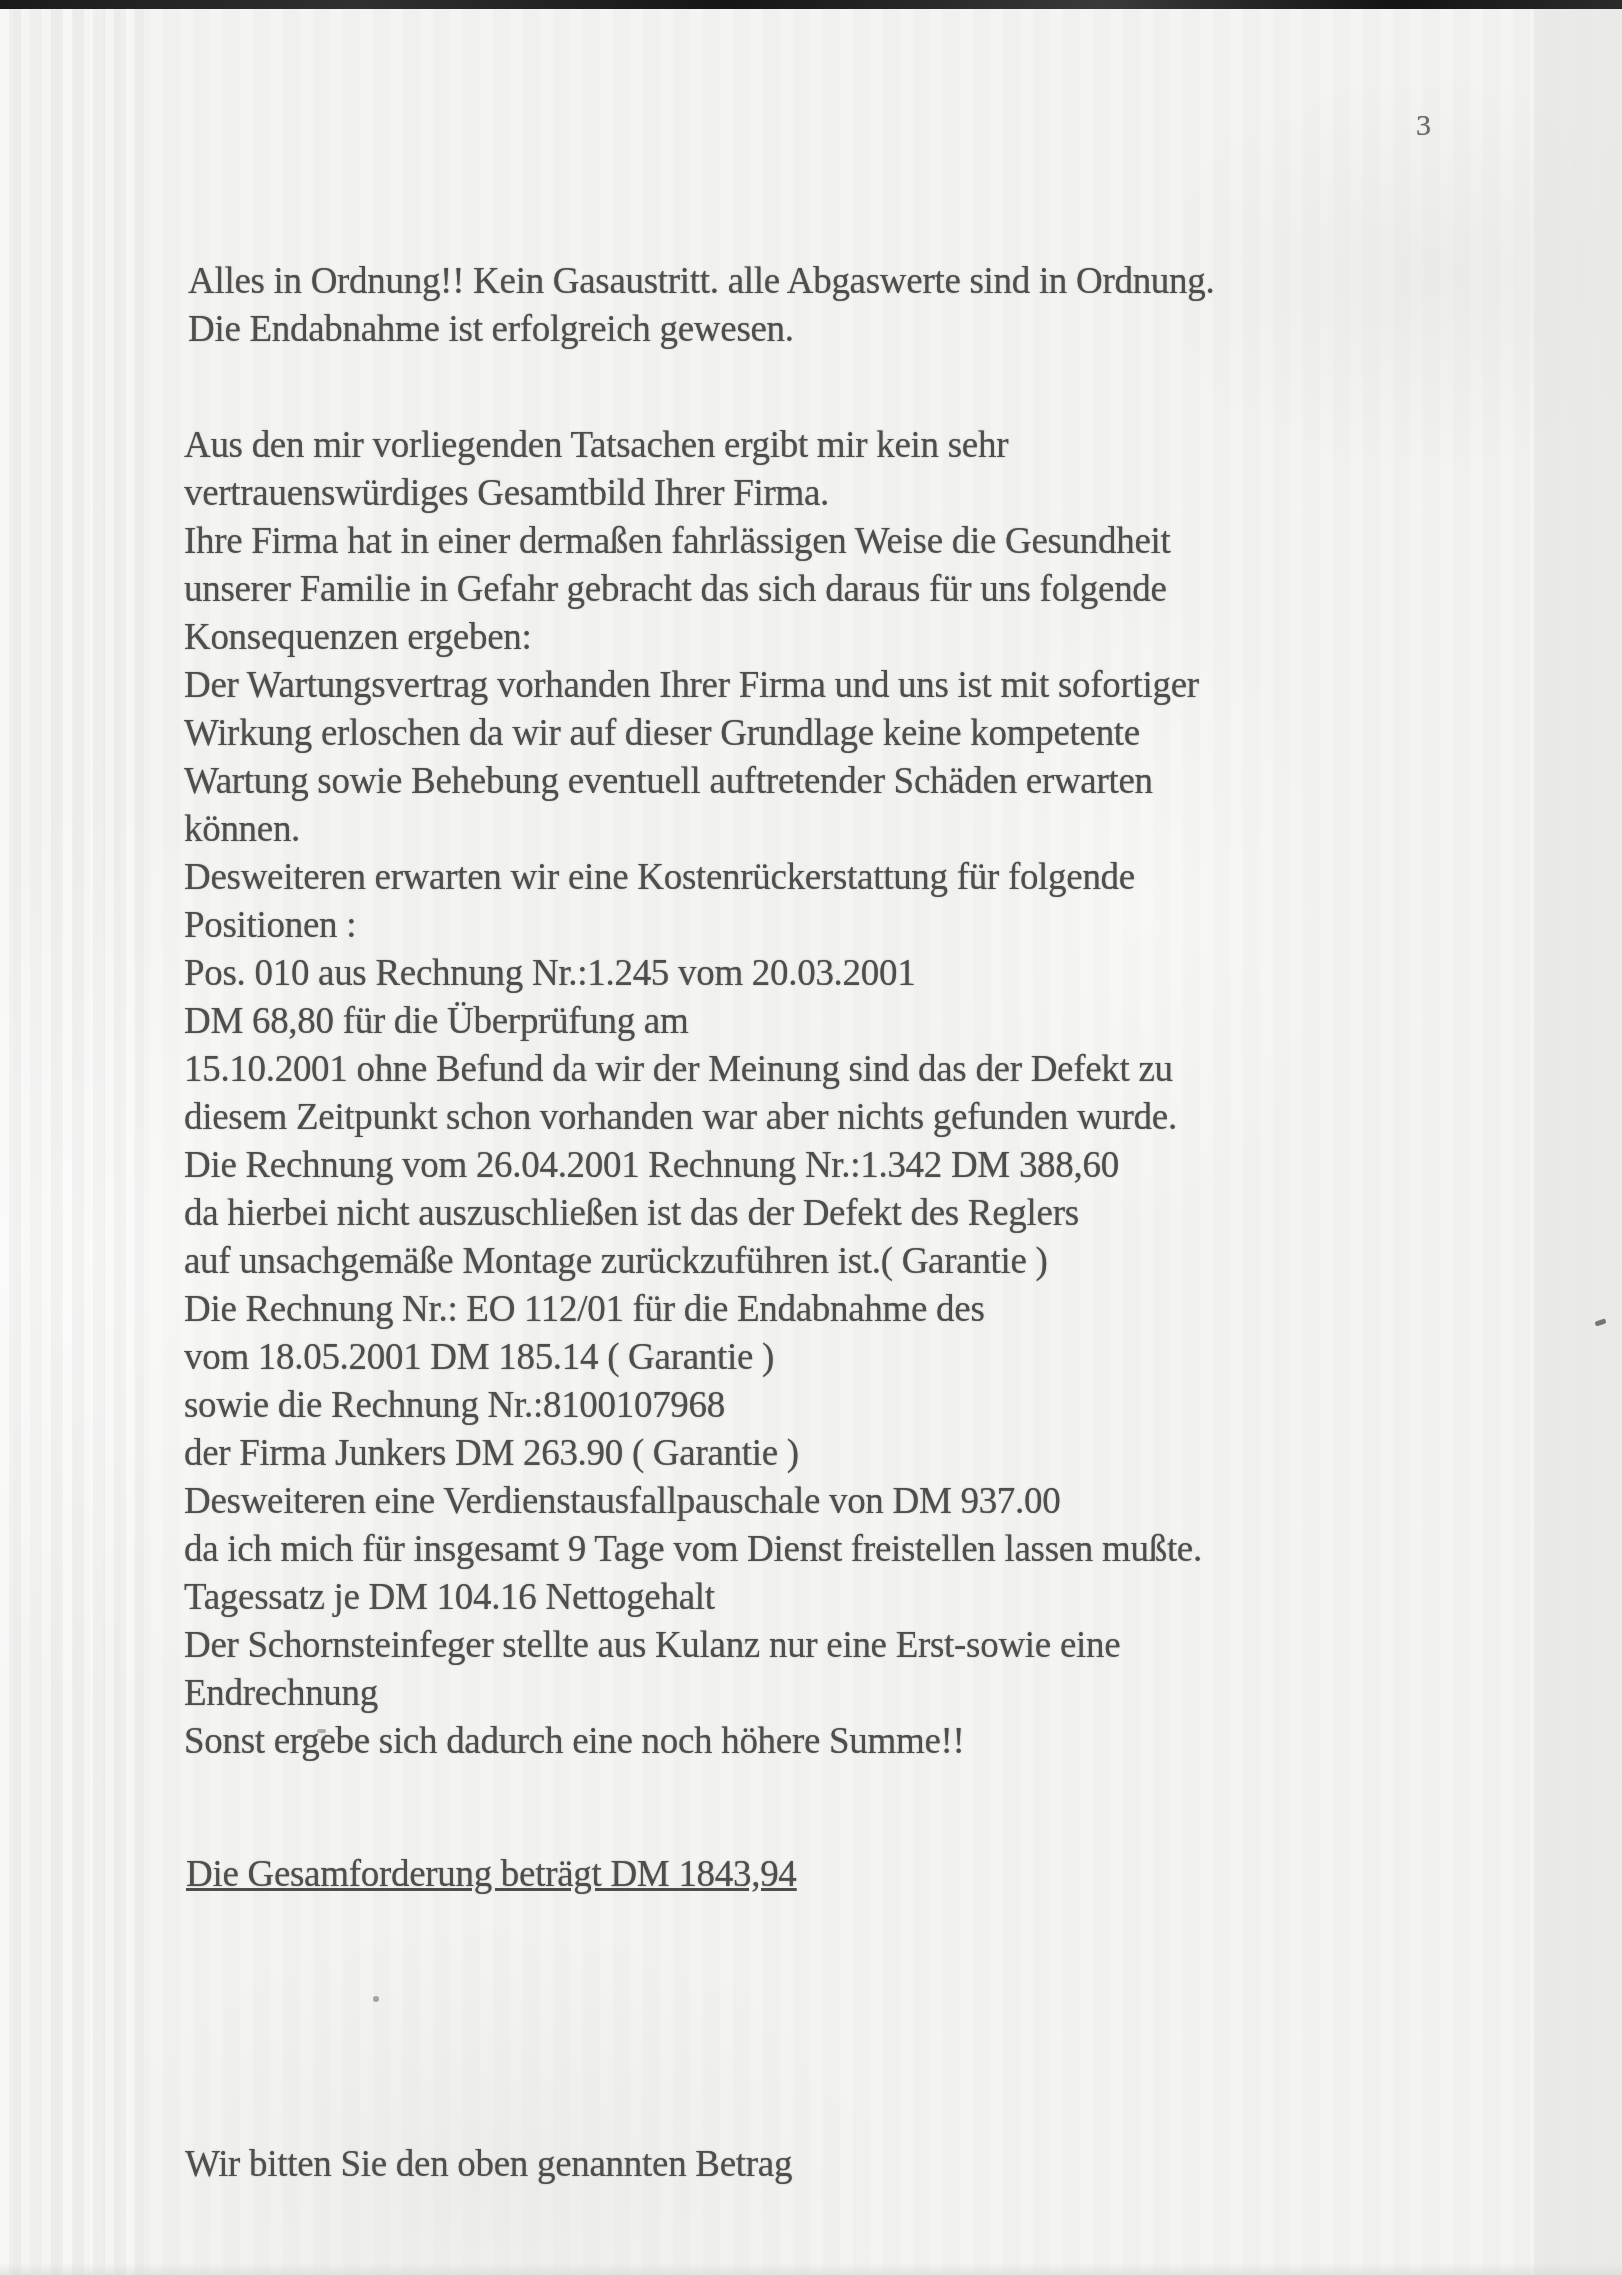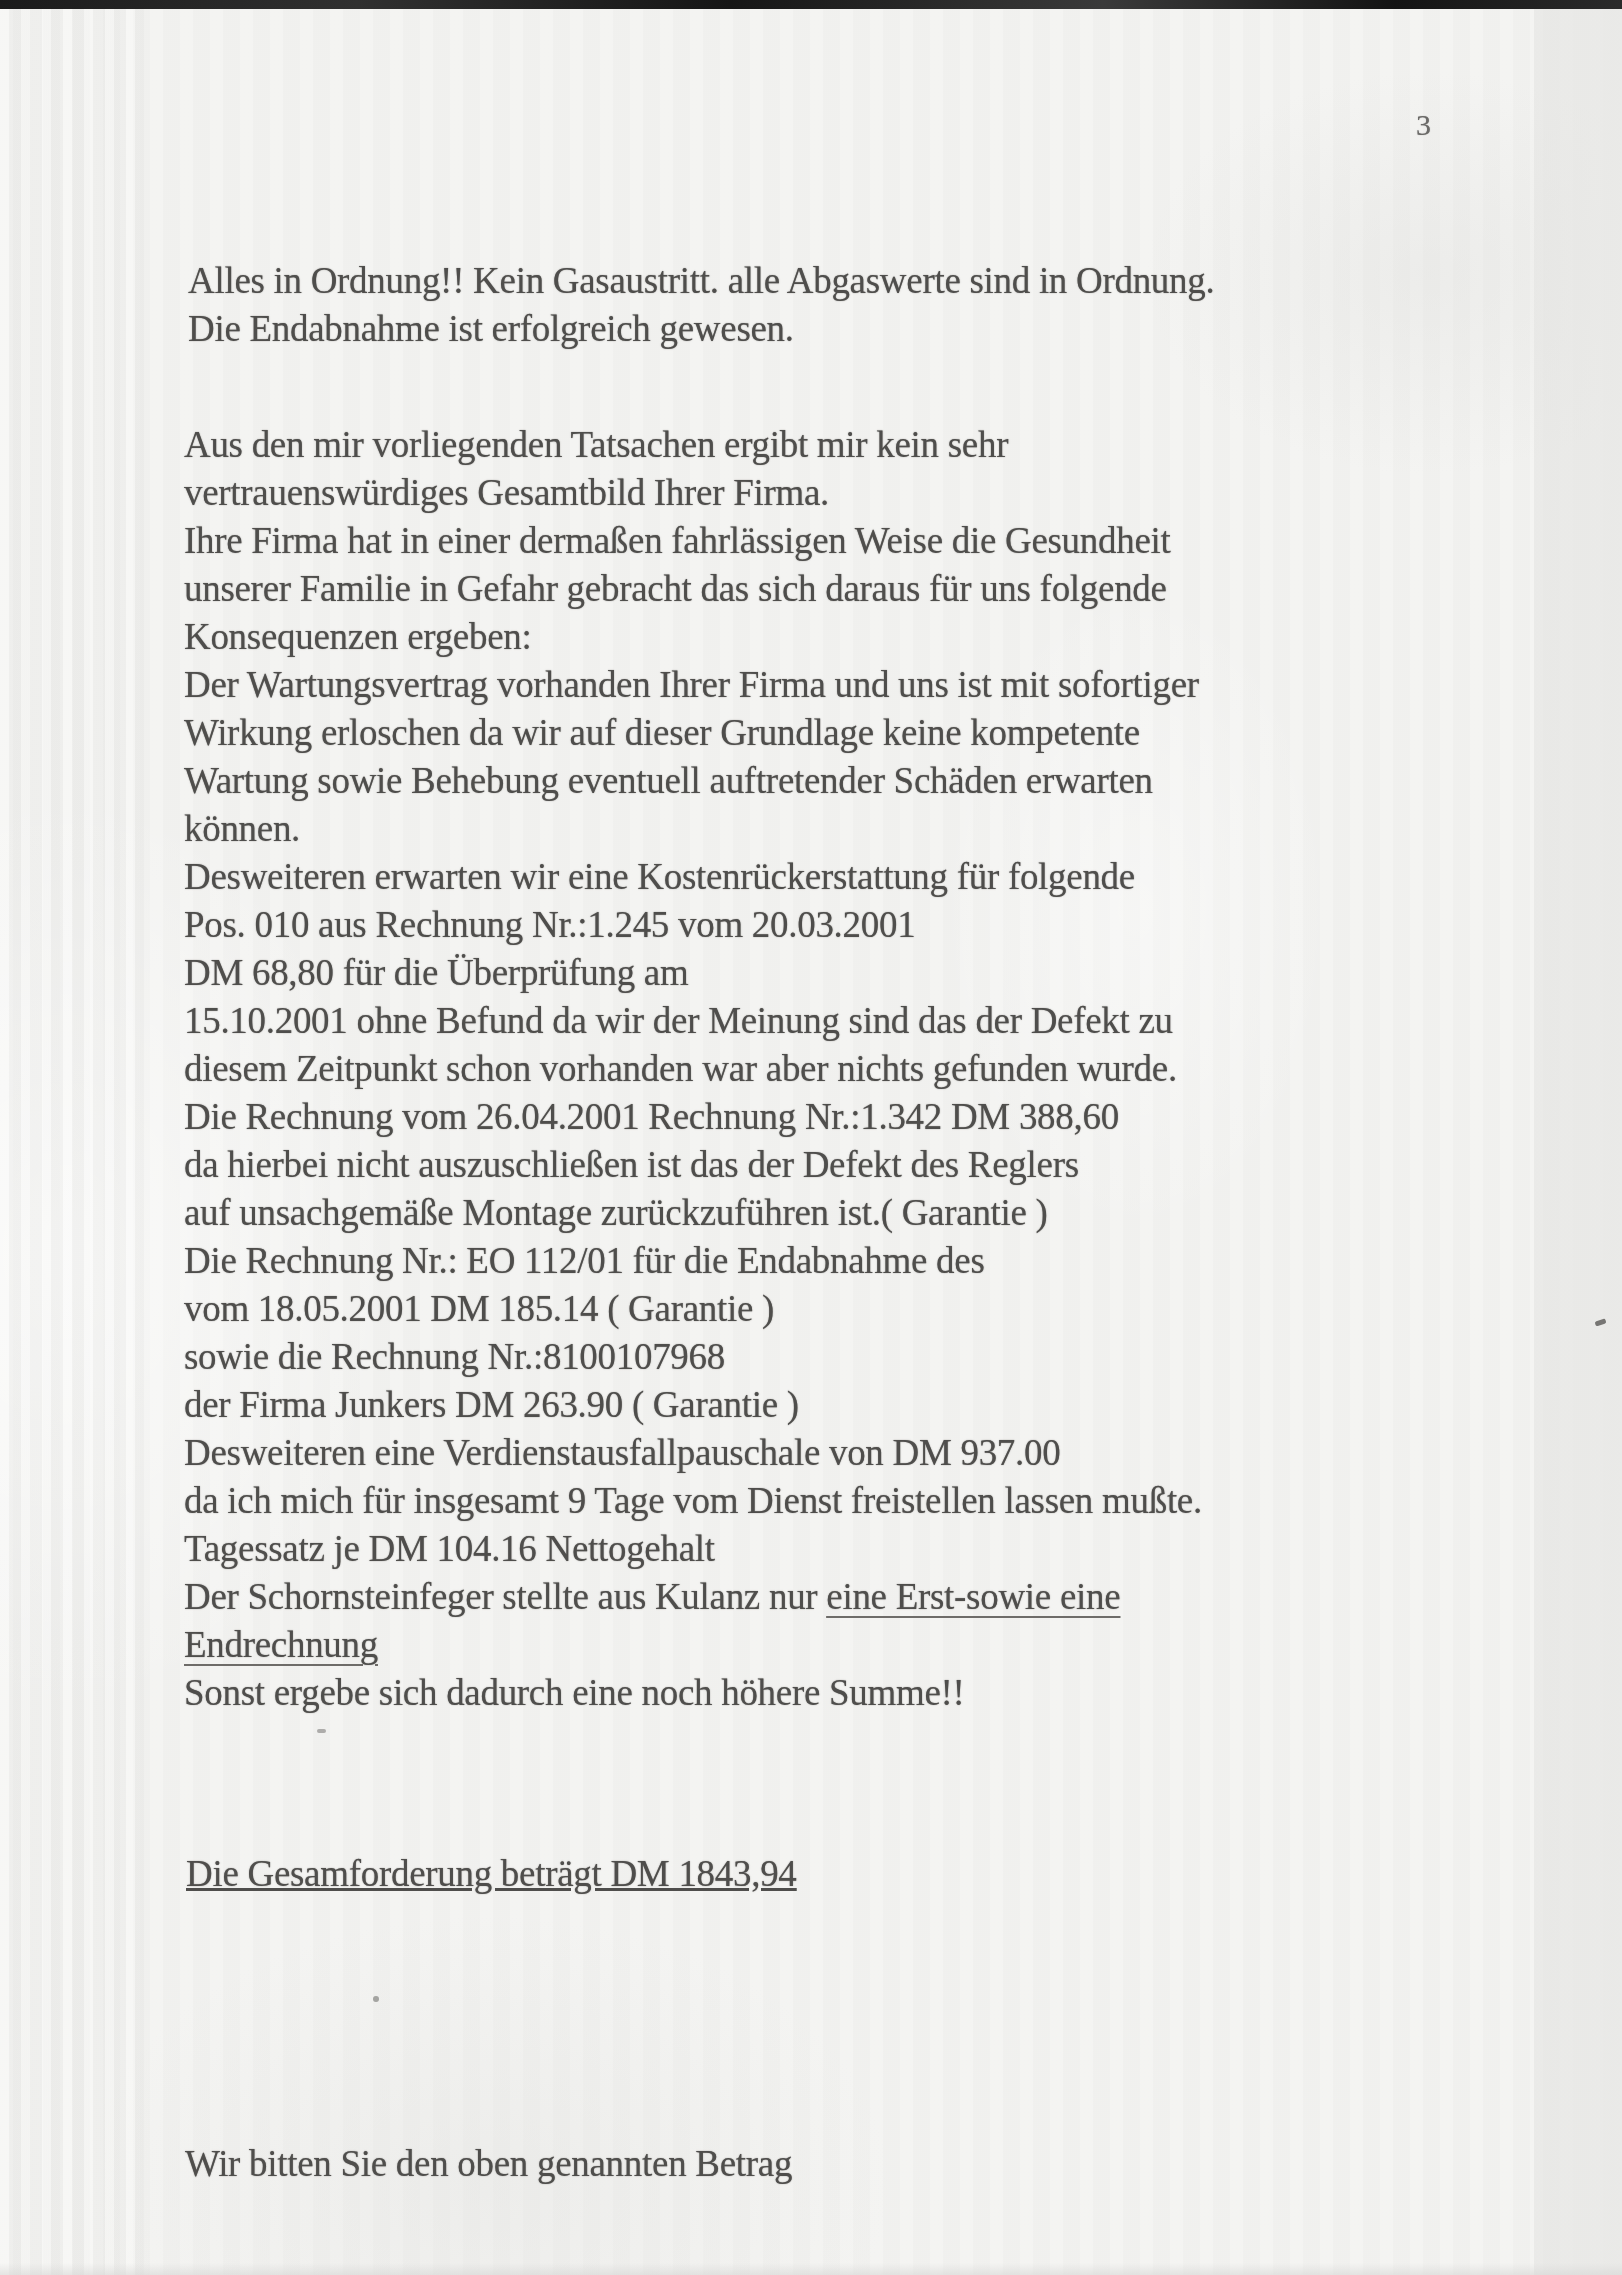--- a/index.html
+++ b/index.html
@@ -38,21 +38,20 @@
     position:absolute;
     color:#4f4e4c;
     font-size:37px;
     line-height:48px;
     letter-spacing:-0.3px;
     white-space:nowrap;
     text-shadow:0 0 1.2px rgba(86,84,80,.75);
   }
   .line{white-space:nowrap;}
   .u{
-    text-decoration:underline;
     text-decoration-thickness:2.4px;
     text-underline-offset:6.7px;
     text-decoration-color:#6e6c69;
   }
   .page-number{
     position:absolute;top:108px;left:1416px;
     color:#6b6a68;font-size:30px;
     text-shadow:0 0 1px rgba(100,100,98,.6);
   }
   .intro{top:219px;left:188px;margin-top:38px;}
@@ -84,20 +83,21 @@
       <div class="line"><span class="">Aus den mir vorliegenden Tatsachen ergibt mir kein sehr</span></div>
       <div class="line"><span class="">vertrauenswürdiges Gesamtbild Ihrer Firma.</span></div>
       <div class="line"><span class="">Ihre Firma hat in einer dermaßen fahrlässigen Weise die Gesundheit</span></div>
       <div class="line"><span class="">unserer Familie in Gefahr gebracht das sich daraus für uns folgende</span></div>
       <div class="line"><span class="">Konsequenzen ergeben:</span></div>
       <div class="line"><span class="">Der Wartungsvertrag vorhanden Ihrer Firma und uns ist mit sofortiger</span></div>
       <div class="line"><span class="">Wirkung erloschen da wir auf dieser Grundlage keine kompetente</span></div>
       <div class="line"><span class="">Wartung sowie Behebung eventuell auftretender Schäden erwarten</span></div>
       <div class="line"><span class="">können.</span></div>
       <div class="line"><span class="">Desweiteren erwarten wir eine Kostenrückerstattung für folgende</span></div>
+      <div class="line"><span class="">Positionen :</span></div>
       <div class="line"><span class="">Pos. 010 aus Rechnung Nr.:1.245 vom 20.03.2001</span></div>
       <div class="line"><span class="">DM 68,80 für die Überprüfung am</span></div>
       <div class="line"><span class="">15.10.2001 ohne Befund da wir der Meinung sind das der Defekt zu</span></div>
       <div class="line"><span class="">diesem Zeitpunkt schon vorhanden war aber nichts gefunden wurde.</span></div>
       <div class="line"><span class="">Die Rechnung vom 26.04.2001 Rechnung Nr.:1.342 DM 388,60</span></div>
       <div class="line"><span class="">da hierbei nicht auszuschließen ist das der Defekt des Reglers</span></div>
       <div class="line"><span class="">auf unsachgemäße Montage zurückzuführen ist.( Garantie )</span></div>
       <div class="line"><span class="">Die Rechnung Nr.: EO 112/01 für die Endabnahme des</span></div>
       <div class="line"><span class="">vom 18.05.2001 DM 185.14 ( Garantie )</span></div>
       <div class="line"><span class="">sowie die Rechnung Nr.:8100107968</span></div>

